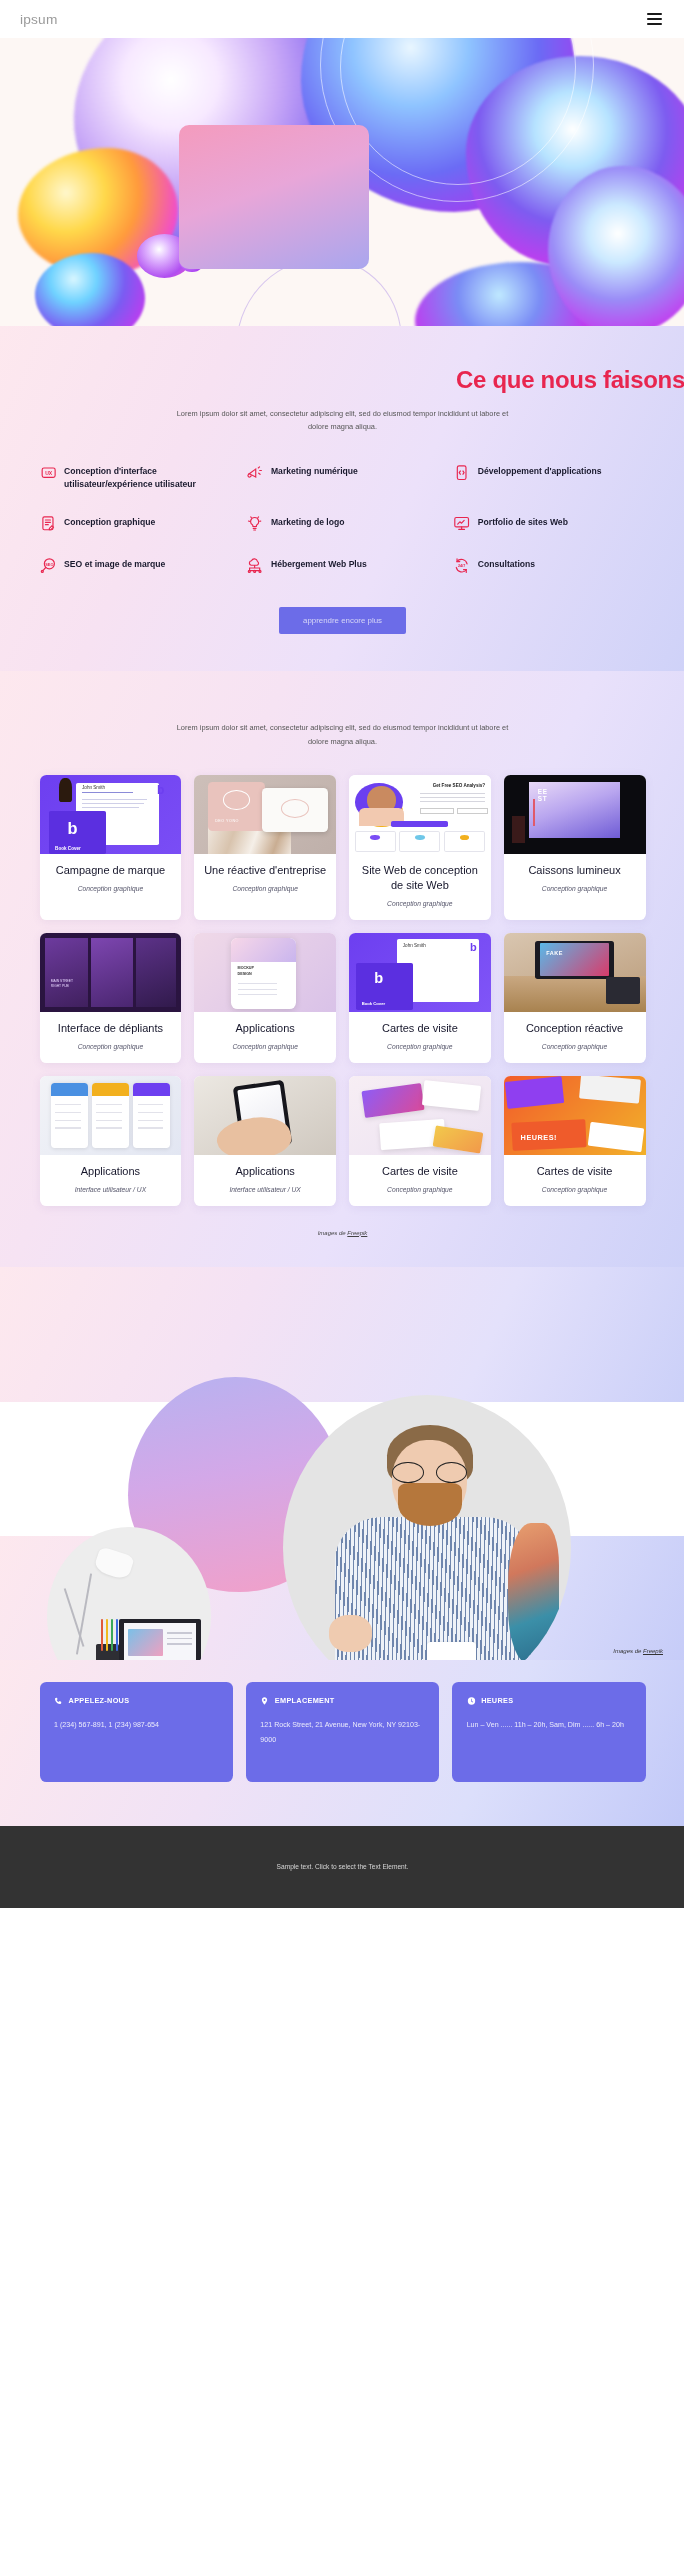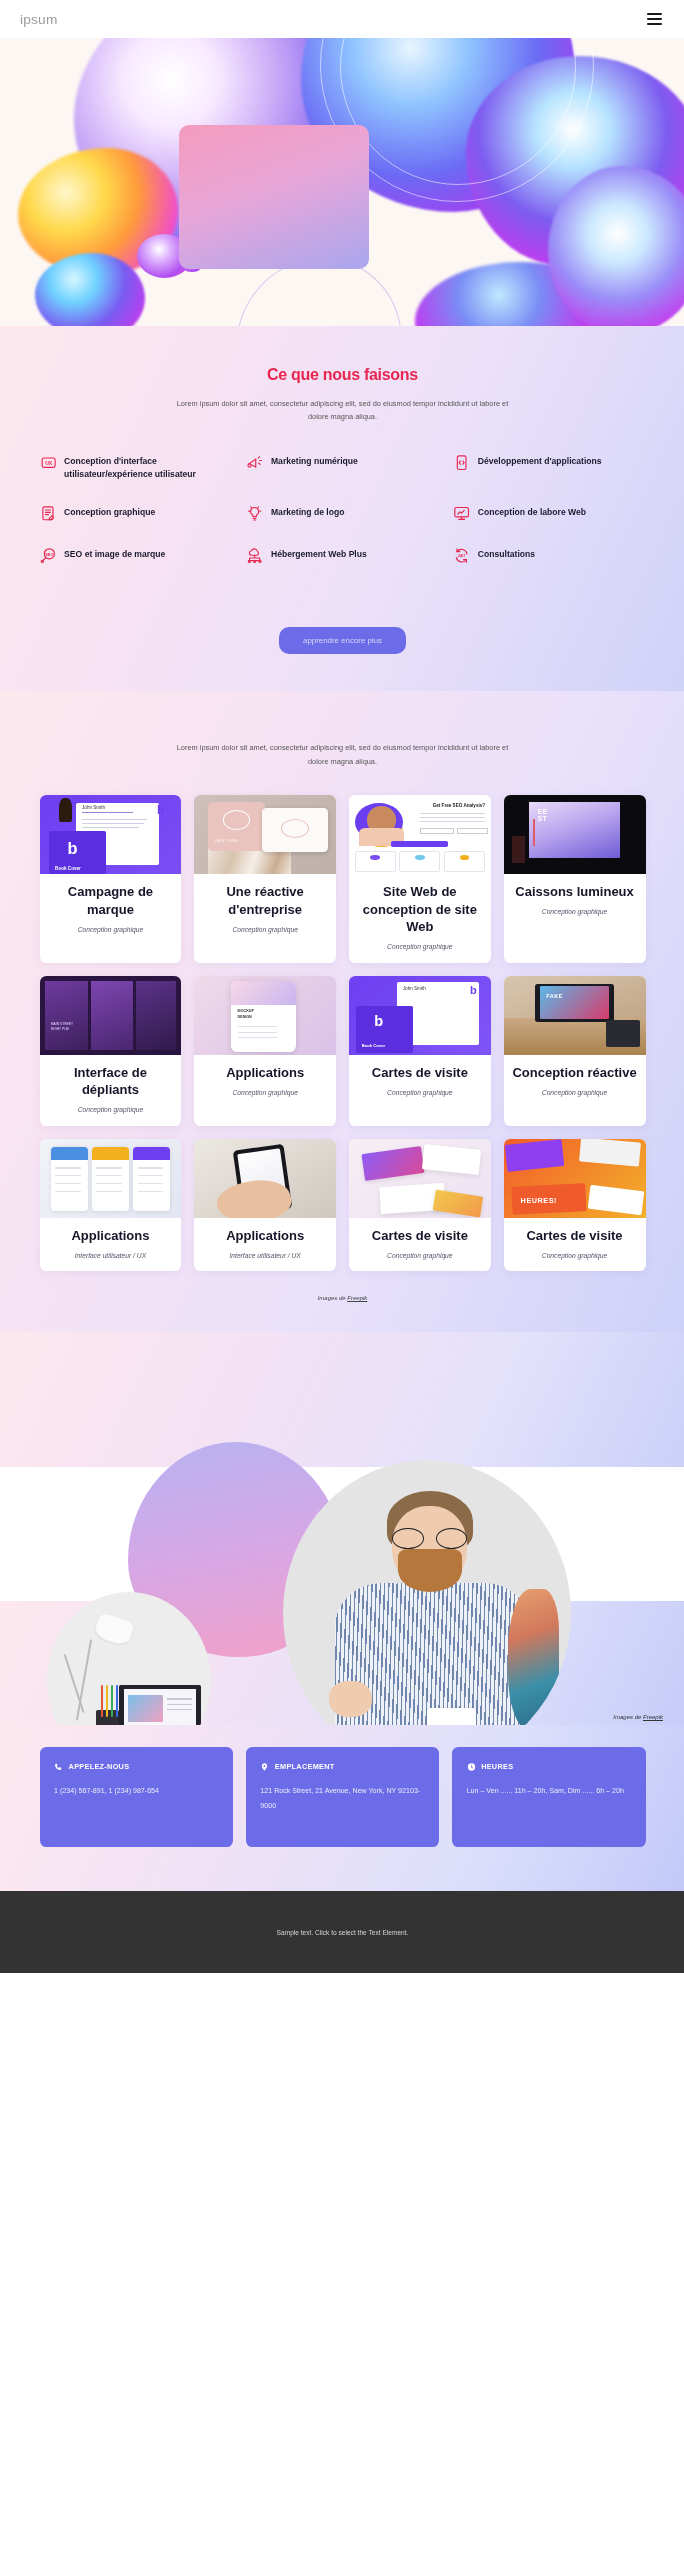--- a/index.html
+++ b/index.html
@@ -74,39 +74,38 @@
     color:#e8264f; letter-spacing:-0.4px;
   }
   .hero-credit{ margin-top:12.8px; font-size:5.8px; color:#666; }
   .hero-credit a{ color:#666; text-decoration:underline; }
 
   
   .services{
     position:relative; padding:40px 0 37px;
     background:linear-gradient(115deg,#fde8ee 0%,#f7e2f2 28%,#ece1fa 58%,#cfd2f8 100%);
   }
-  .sec-title{ text-align:center; font-size:16px; font-weight:bold; color:#e8264f; letter-spacing:-0.3px; }
+  .sec-title{ text-align:right; font-size:24px; font-weight:bold; color:#e8264f; letter-spacing:-0.3px; }
   .sec-sub{
     margin:12.8px auto 0; width:338px; text-align:center;
     font-size:7.4px; line-height:1.85; color:#555;
   }
   .svc-grid{
     margin:31px auto 0; width:606px;
     display:grid; grid-template-columns:repeat(3,1fr); row-gap:25.6px; column-gap:14.6px;
   }
   .svc{ display:flex; align-items:flex-start; gap:7.3px; }
   .svc-ico{ flex:0 0 auto; width:17.3px; height:17.3px; margin-top:-0.9px; }
   .svc-ico svg{ display:block; width:17.3px; height:17.3px; }
   .svc-label{ font-size:8.6px; font-weight:bold; color:#1a1a2e; line-height:1.45; }
   .btn-wrap{ text-align:center; margin-top:33px; }
   .btn{
     display:inline-block; background:#6c6ce8; color:#d6d6f7;
-    font-size:7.9px; padding:9px 24px; border-radius:10px; border:none; cursor:pointer;
+    font-size:7.9px; padding:9px 24px; border-radius:2px; border:none; cursor:pointer;
     font-family:inherit;
-    margin-top:30px;
   }
 
   
   .portfolio{
     position:relative; padding:37px 0 31px;
     background:linear-gradient(115deg,#fde8ee 0%,#f6e3f3 30%,#e9e1fb 62%,#cdd1f8 100%);
   }
   .pf-title-clip{ height:27px; overflow:hidden; position:relative; }
   .pf-title{
     position:absolute; top:-9px; left:0; right:0; text-align:center;
@@ -116,21 +115,21 @@
     margin:27px auto 0; width:606px;
     display:grid; grid-template-columns:repeat(4,1fr); gap:12.8px;
   }
   .pf-card{
     background:#fff; border-radius:6.4px; overflow:hidden;
     box-shadow:0 1.8px 9px rgba(120,100,170,.10); cursor:pointer;
     display:flex; flex-direction:column;
   }
   .pf-thumb{ height:79px; position:relative; overflow:hidden; }
   .pf-meta{ padding:9px 7.3px 12.8px; text-align:center; flex:1; }
-  .pf-name{ font-size:13px; font-weight:bold; color:#16162b; line-height:1.35; }
+  .pf-name{ font-size:11px; font-weight:normal; color:#16162b; line-height:1.35; }
   .pf-cat{ margin-top:7.3px; font-size:6.7px; font-style:italic; color:#55556a; }
   .credit{ text-align:center; margin-top:24px; font-size:6px; font-style:italic; color:#444; }
   .credit a{ color:#444; text-decoration:underline; }
 
   
   .t-brand{ background:linear-gradient(135deg,#6d3ff0 0%,#7a4df5 100%); }
   .t-brand .paper{ position:absolute; left:26%; top:10%; width:58%; height:78%; background:#fff; border-radius:1.8px; }
   .t-brand .pl{ position:absolute; left:30%; top:21%; width:36%; height:1.5px; background:#8b8bd8; }
   .t-brand .pl2{ position:absolute; left:30%; top:30%; width:46%; height:0.9px; background:#cfcfe8; }
   .t-brand .pl3{ position:absolute; left:30%; top:35%; width:44%; height:0.9px; background:#cfcfe8; }
@@ -376,21 +375,21 @@
     </div>
 
     <div class="svc">
       <span class="svc-ico">
           <svg viewBox="0 0 24 24" fill="none" stroke="#e8264f" stroke-width="1.6" stroke-linecap="round" stroke-linejoin="round">
             <rect x="2.5" y="3.5" width="19" height="13" rx="2"></rect>
             <path d="M6.5 12.6l3-3.2 2.4 2 3.6-4"></path>
             <path d="M8 20h8M12 16.5V20"></path>
           </svg>
         </span>
-      <span class="svc-label">Conception de labore Web</span>
+      <span class="svc-label">Portfolio de sites Web</span>
     </div>
 
     <div class="svc">
       <span class="svc-ico">
           <svg viewBox="0 0 24 24" fill="none" stroke="#e8264f" stroke-width="1.6" stroke-linecap="round">
             <circle cx="13" cy="9.5" r="7"></circle>
             <text x="13" y="12" font-size="5.4" font-family="Liberation Sans" fill="#e8264f" stroke="none" text-anchor="middle" font-weight="bold">SEO</text>
             <path d="M8 14.6l-4 4.2"></path>
             <circle cx="3.2" cy="20" r="1.4"></circle>
           </svg>

